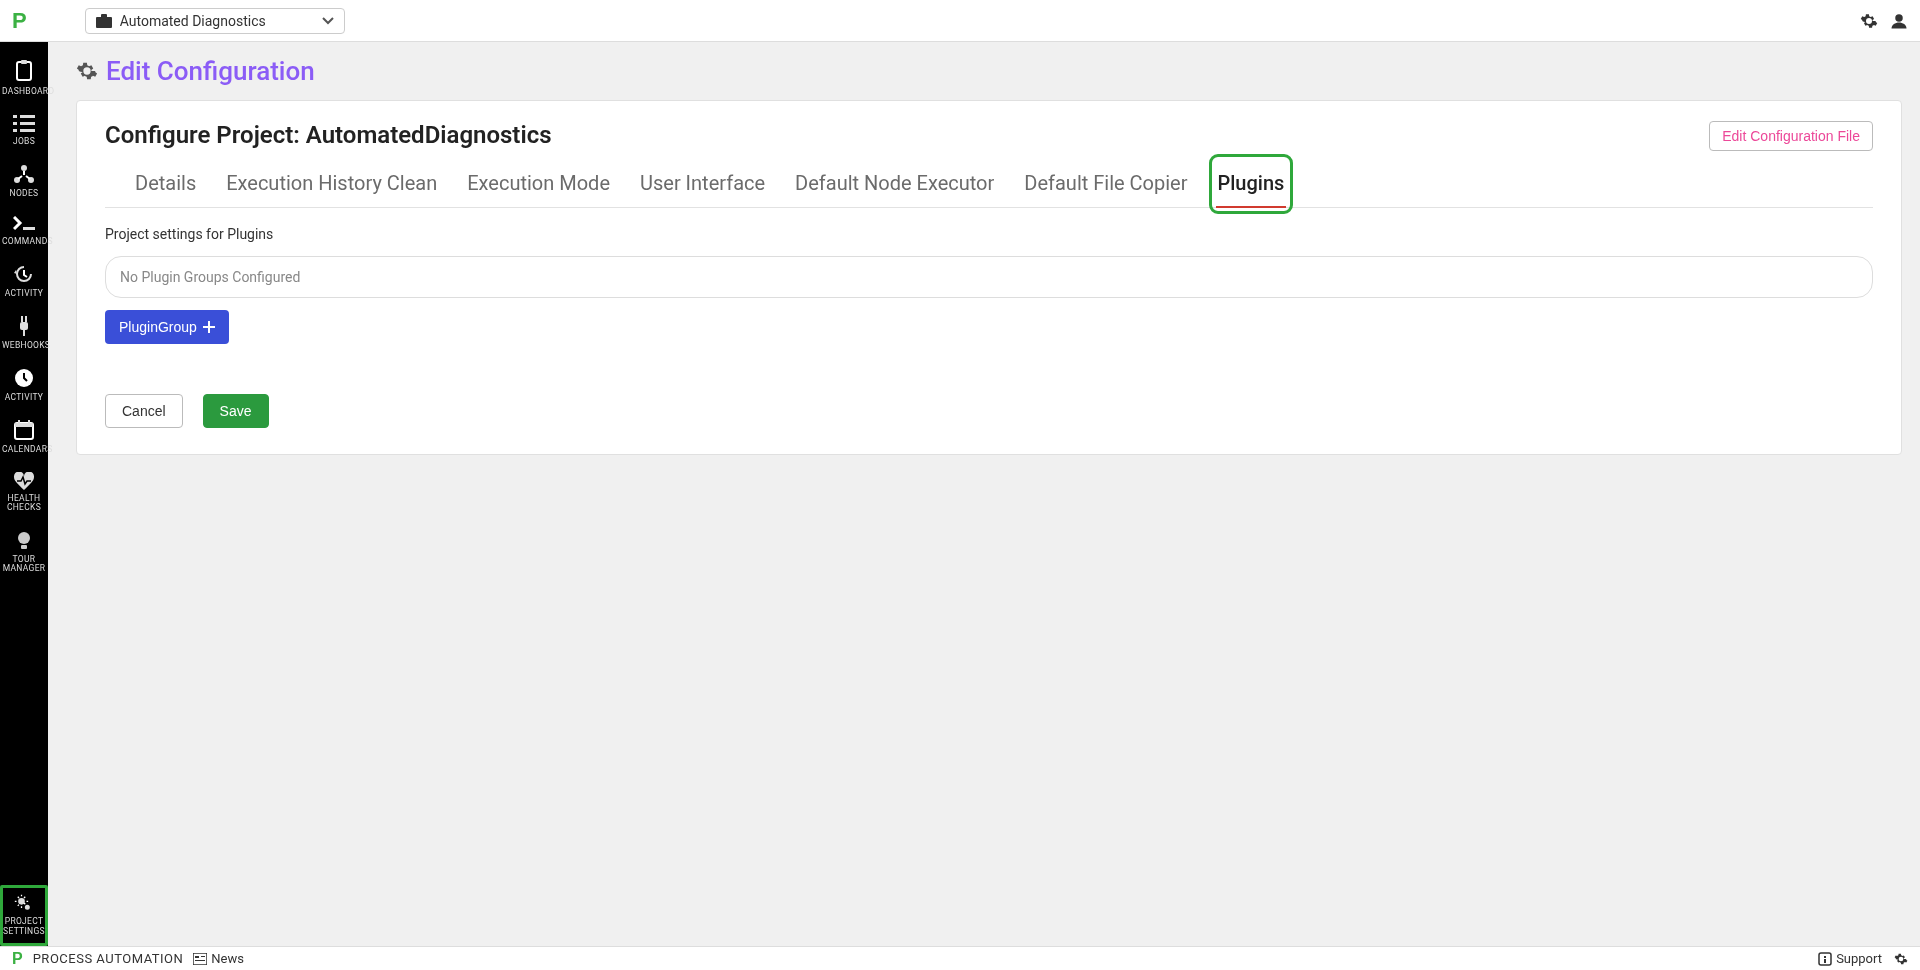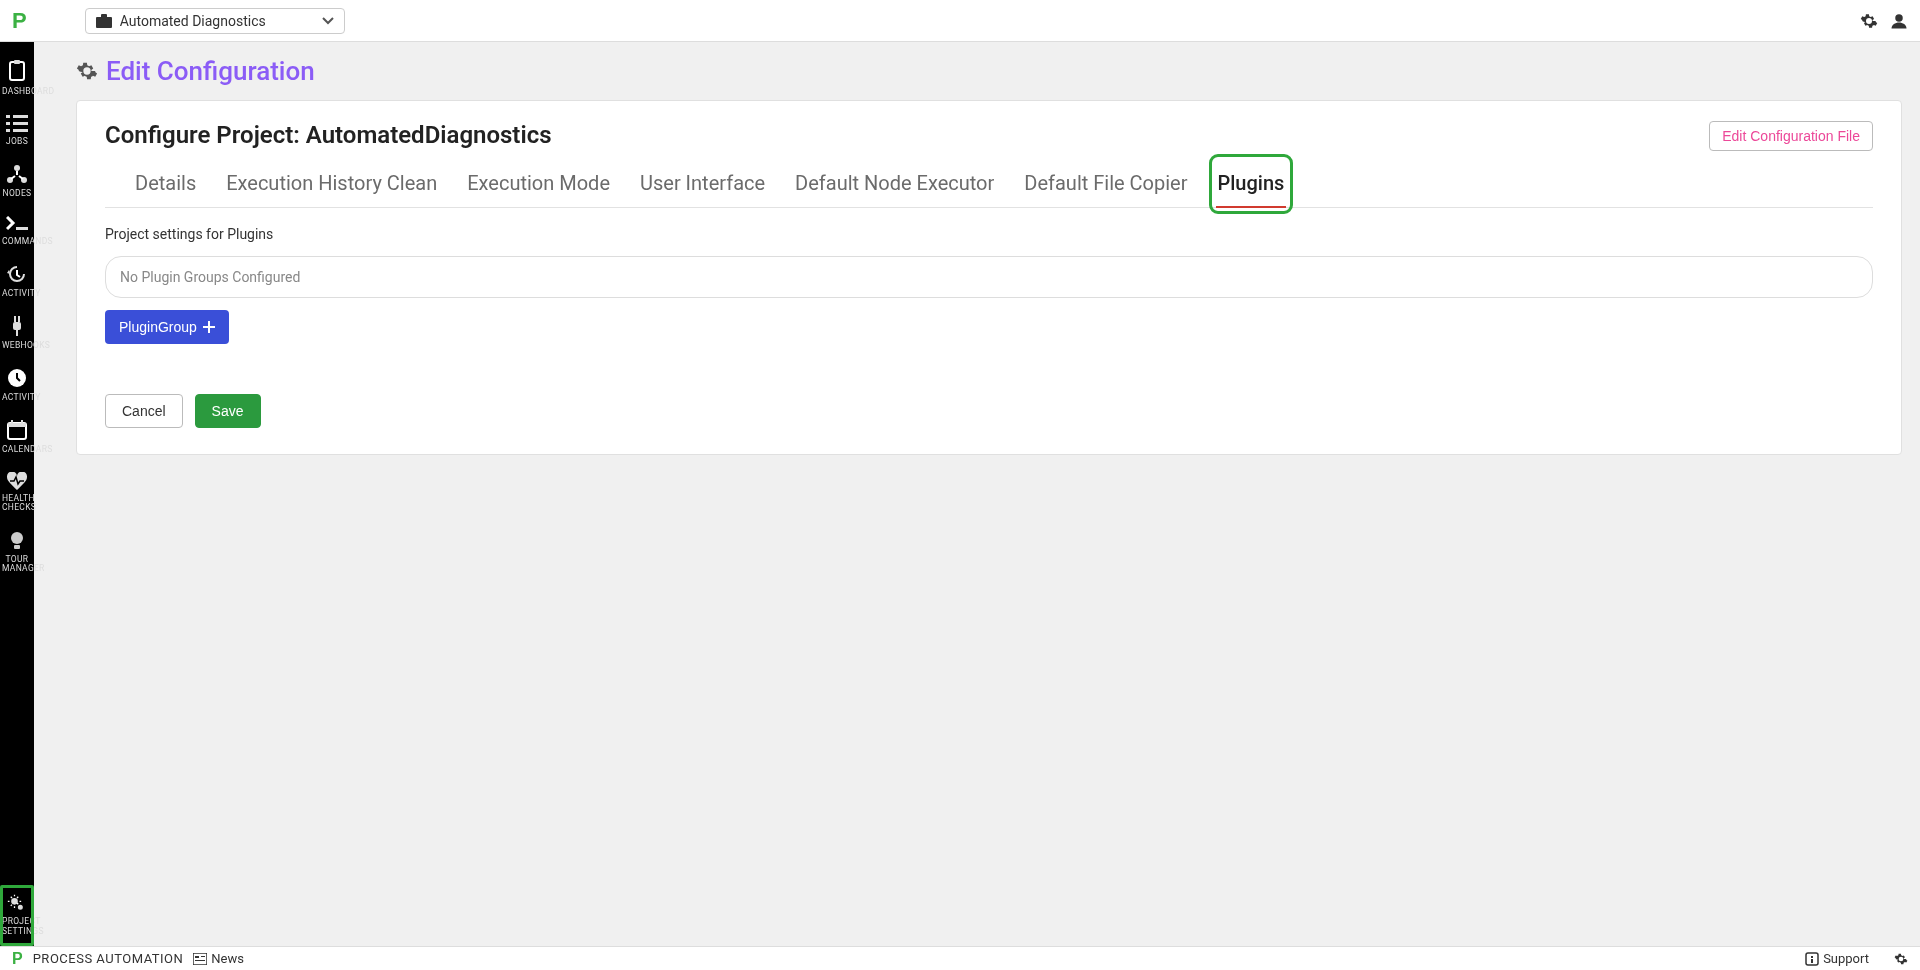--- a/index.html
+++ b/index.html
@@ -8,21 +8,21 @@
 
 .topbar { height: 42px; background: #fff; border-bottom: 1px solid #ddd; display: flex; align-items: center; padding: 0 12px; justify-content: space-between; position: fixed; top:0; left:0; right:0; z-index:100; }
 .topbar-left { display: flex; align-items: center; gap: 10px; }
 .brand-logo { color: #3bb143; font-weight: bold; font-size: 22px; font-family: Arial, sans-serif; }
 .project-selector { display: flex; align-items: center; gap: 8px; border: 1px solid #ccc; border-radius: 4px; padding: 4px 10px; min-width: 260px; cursor: pointer; justify-content: space-between; margin-left: 48px; }
 .project-selector-left { display:flex; align-items:center; gap:8px; }
 .topbar-right { display: flex; align-items: center; gap: 12px; }
 .topbar-right svg { cursor: pointer; }
 
 
-.sidebar { width: 34px; background: #000; color: #fff; position: fixed; top: 42px; bottom: 24px; left:0; display:flex; flex-direction:column; align-items:flex-end; padding-top:10px; z-index:90; }
+.sidebar { width: 48px; background: #000; color: #fff; position: fixed; top: 42px; bottom: 24px; left:0; display:flex; flex-direction:column; align-items:flex-end; padding-top:10px; z-index:90; }
 .sidebar-item { width: 100%; text-align:center; padding: 8px 2px 10px 2px; cursor:pointer; font-size:8.5px; letter-spacing:0.3px; color:#ddd; }
 .sidebar-item svg { margin-bottom:2px; }
 .sidebar-spacer { flex:1; }
 .sidebar-item.highlighted { outline: 3px solid #2fa83b; outline-offset:-3px; border-radius:2px; }
 
 
 .main { margin-left: 58px; margin-top:42px; margin-bottom:24px; padding: 14px 18px; }
 .page-title { display:flex; align-items:center; gap:8px; font-size:26px; font-weight:500; color:#8b5cf6; margin-bottom:14px; }
 .page-title svg { width:22px; height:22px; }
 
@@ -35,30 +35,30 @@
 .tabs { border-bottom:1px solid #e2e2e2; display:flex; gap:26px; margin-top:8px; padding-left:28px; }
 .tab { padding:10px 2px 12px 2px; color:#6b6b6b; cursor:pointer; position:relative; font-size:20px; }
 .tab.active { color:#222; font-weight:500; }
 .tab.highlighted { outline:3px solid #2fa83b; outline-offset:4px; border-radius:2px; }
 .tab.active-underline::after { content:""; position:absolute; left:0; right:0; bottom:-1px; height:2px; background:#d13a2f; }
 
 .section-text { margin-top:18px; font-size:14px; color:#333; }
 .empty-box { margin-top:14px; border:1px solid #ddd; border-radius:16px; background:#fff; padding:12px 14px; color:#888; }
 .plugin-group-btn { margin-top:12px; background:#3a4fd8; color:#fff; border:none; border-radius:4px; padding:9px 14px; font-size:14px; cursor:pointer; display:inline-flex; align-items:center; gap:6px; font-weight:500; }
 
-.footer-buttons { margin-top:50px; display:flex; gap:12px; }
+.footer-buttons { margin-top:50px; display:flex; gap:20px; }
 .btn { border-radius:4px; padding:8px 16px; font-size:14px; cursor:pointer; }
 .btn-cancel { background:#fff; border:1px solid #bbb; color:#333; }
 .btn-save { background:#2b9a3e; border:1px solid #2b9a3e; color:#fff; }
 
 
 .statusbar { position:fixed; bottom:0; left:0; right:0; height:24px; background:#fff; border-top:1px solid #ddd; display:flex; align-items:center; justify-content:space-between; padding:0 12px; font-size:13px; z-index:100; }
 .statusbar-left { display:flex; align-items:center; gap:10px; }
 .brand-logo-sm { color:#3bb143; font-weight:bold; font-size:16px; font-family:Arial,sans-serif; }
-.statusbar-right { display:flex; align-items:center; gap:25px; }
+.statusbar-right { display:flex; align-items:center; gap:12px; }
 .statusbar-right span, .statusbar-left span { display:flex; align-items:center; gap:4px; }
 
 svg { fill: currentColor; }
 </style>
 </head>
 <body>
 
 <div class="topbar">
   <div class="topbar-left">
     <span class="brand-logo">P</span>

